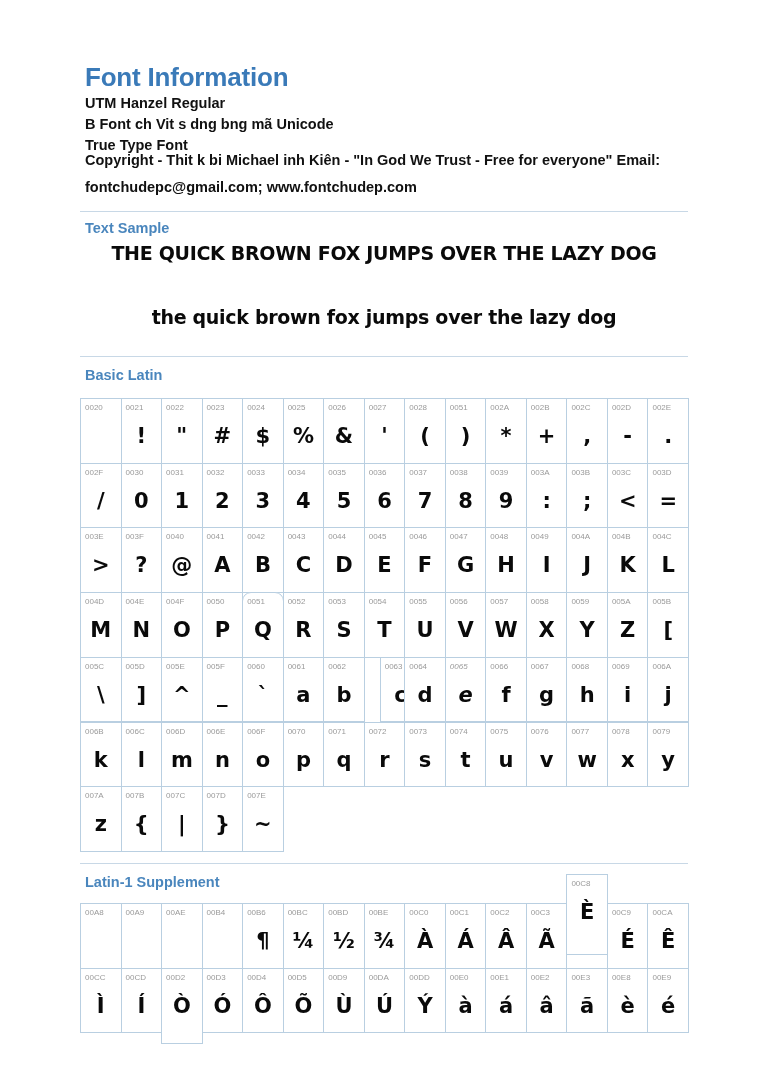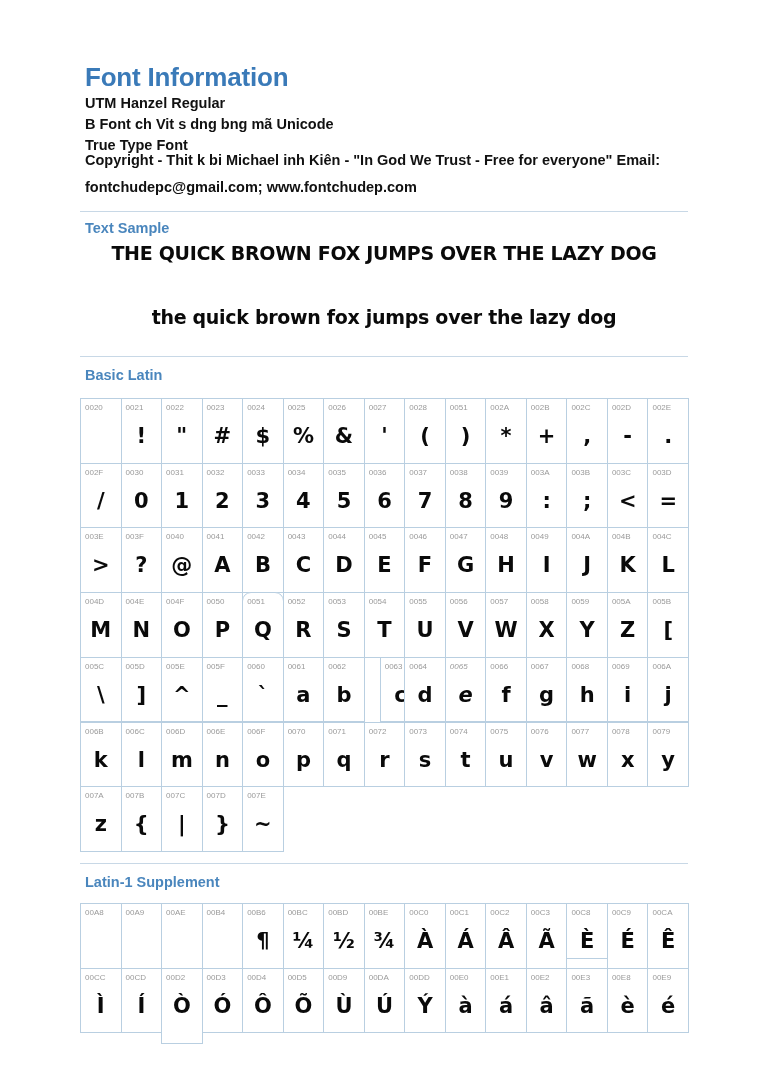--- a/index.html
+++ b/index.html
@@ -469,21 +469,21 @@
         <span class="glyph">Á</span>
       </div>
       <div class="cell" style="left: 485.333px; top: 903px; width: 41.5333px; height: 65.7px;">
         <span class="code">00C2</span>
         <span class="glyph">Â</span>
       </div>
       <div class="cell" style="left: 525.867px; top: 903px; width: 41.5333px; height: 65.7px; padding-left: 32px;">
         <span class="code">00C3</span>
         <span class="glyph">Ã</span>
       </div>
-      <div class="cell" style="left: 566.4px; top: 903px; width: 41.5333px; height: 56px;">
+      <div class="cell" style="left: 566.4px; top: 874px; width: 41.5333px; height: 81px;">
         <span class="code">00C8</span>
         <span class="glyph">È</span>
       </div>
       <div class="cell" style="left: 606.933px; top: 903px; width: 41.5333px; height: 65.7px;">
         <span class="code">00C9</span>
         <span class="glyph">É</span>
       </div>
       <div class="cell" style="left: 647.467px; top: 903px; width: 41.5333px; height: 65.7px;">
         <span class="code">00CA</span>
         <span class="glyph">Ê</span>

